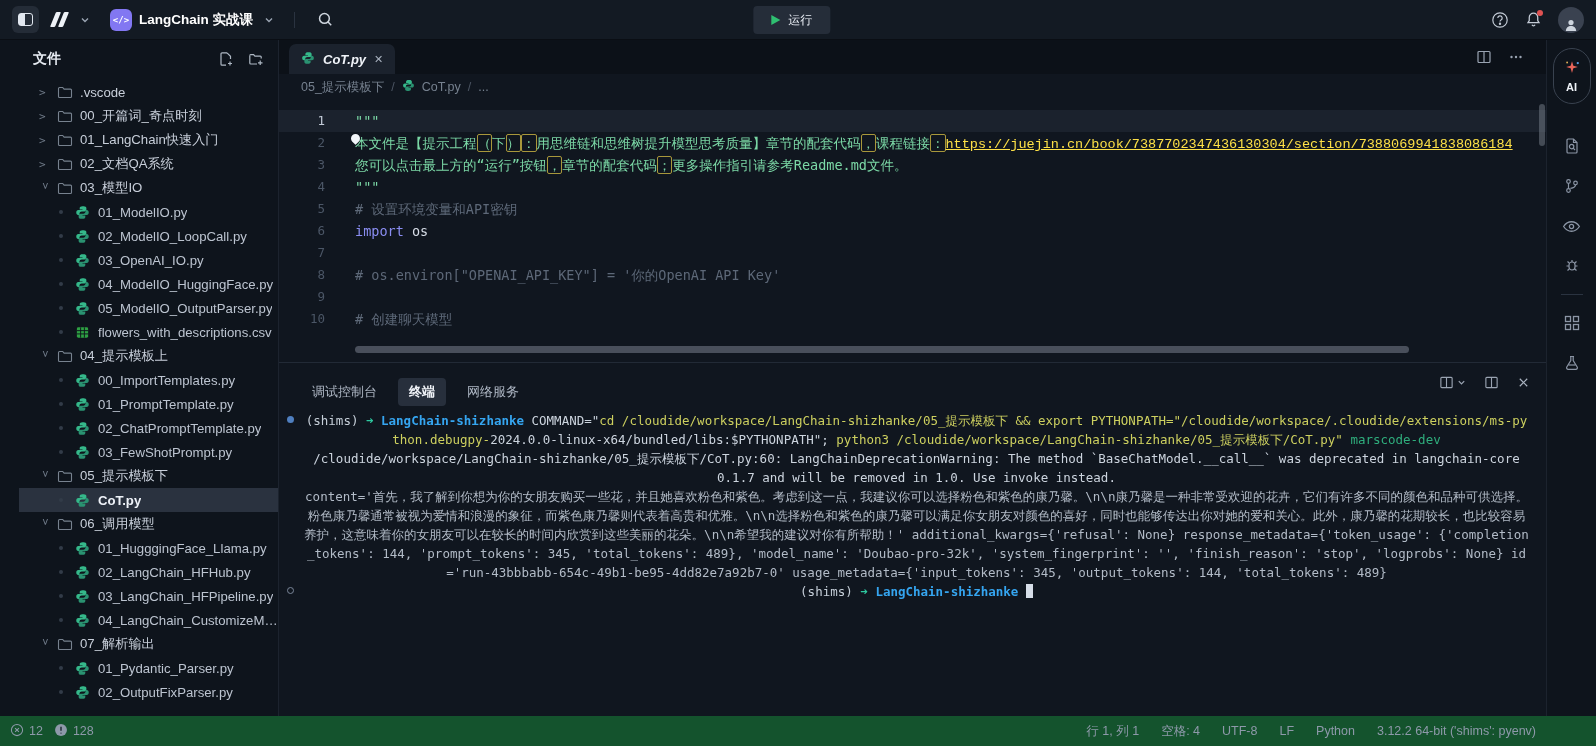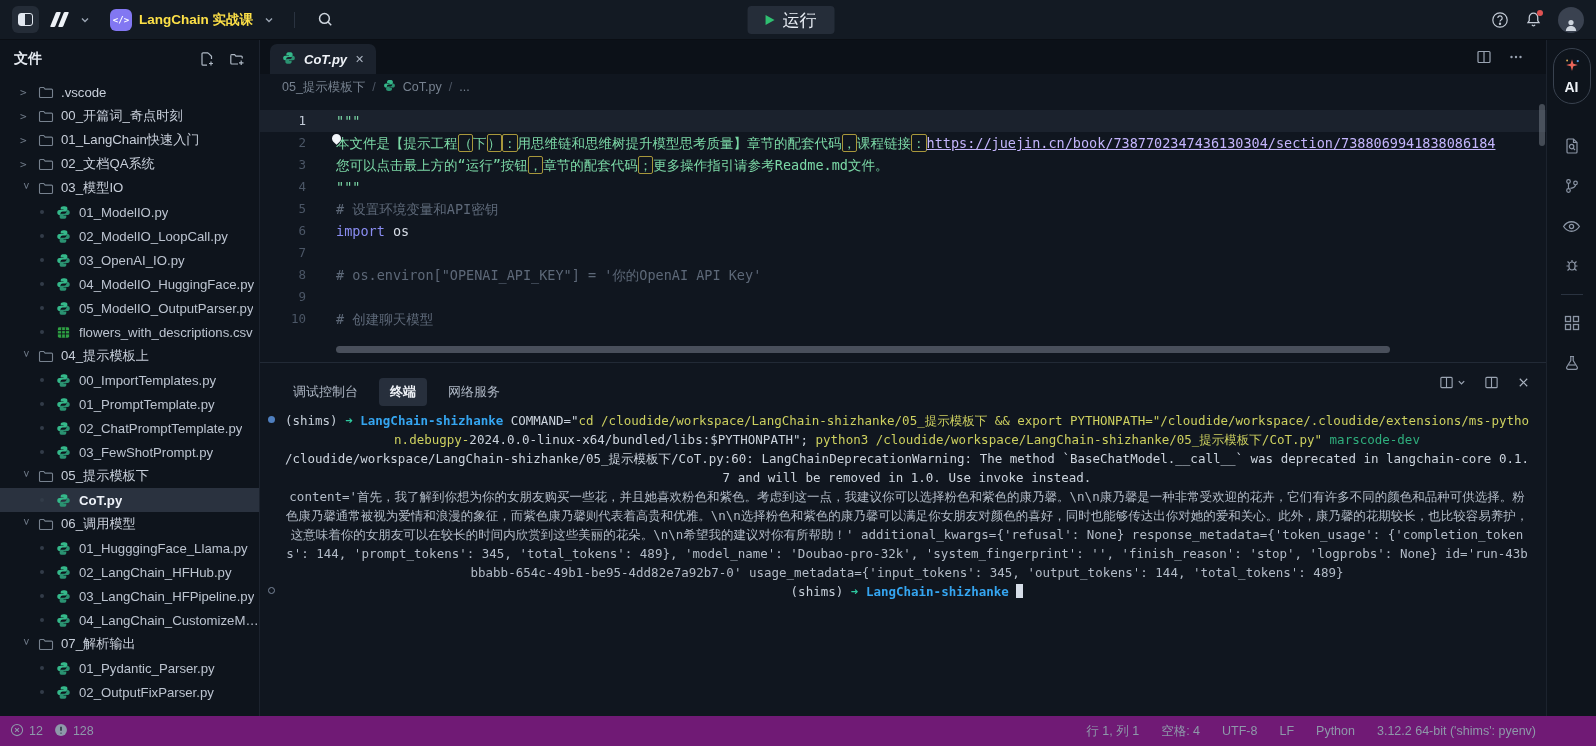--- a/index.html
+++ b/index.html
@@ -11,32 +11,32 @@
   .topbar { height:40px; background:#131a23; display:flex; align-items:center; padding:0 12px; position:relative; border-bottom:1px solid #0a0e14; }
   .tb-left { display:flex; align-items:center; gap:10px; }
   .sidebar-toggle { width:27px; height:27px; border-radius:6px; background:#242c37; display:flex; align-items:center; justify-content:center; cursor:pointer; }
   .sbt-glyph { width:15px; height:13px; border:1.6px solid #e2e8f0; border-radius:3px; position:relative; }
   .sbt-glyph::before { content:""; position:absolute; left:0; top:0; bottom:0; width:6px; background:#e2e8f0; }
   .logo-m { display:flex; gap:3px; margin-left:4px; }
   .logo-m i { display:block; width:5px; height:15px; background:#eef2f7; transform:skewX(-22deg); border-radius:1px; }
   .chev-down { display:inline-flex; margin-left:4px; }
   .proj { display:flex; align-items:center; gap:7px; margin-left:10px; cursor:pointer; }
   .proj-ic { width:22px; height:22px; border-radius:6px; background:#8277f2; color:#fff; font-family:"DejaVu Sans Mono",monospace; font-size:9px; font-weight:bold; display:flex; align-items:center; justify-content:center; }
-  .proj-name { color:#fde047; font-weight:bold; font-size:13.5px; }
+  .proj-name { color:#ffffff; font-weight:bold; font-size:13.5px; }
   .tb-sep { width:1px; height:16px; background:#2a3340; margin:0 12px 0 10px; }
   .run-btn { position:absolute; left:50%; top:6px; transform:translateX(-58%); height:28px; padding:0 18px; background:#252d39; border-radius:4px; display:flex; align-items:center; gap:8px; cursor:pointer; }
   .play-tri { width:0; height:0; border-left:9px solid #2fbf71; border-top:5.5px solid transparent; border-bottom:5.5px solid transparent; }
-  .run-label { color:#e8edf4; font-size:17px; }
+  .run-label { color:#e8edf4; font-size:12px; }
   .tb-right { margin-left:auto; display:flex; align-items:center; gap:16px; }
   .bell-wrap { position:relative; display:flex; }
   .bell-dot { position:absolute; top:-1px; right:-1px; width:6px; height:6px; border-radius:50%; background:#e05252; }
   .avatar { width:26px; height:26px; border-radius:50%; background:#3a4250; display:flex; align-items:flex-end; justify-content:center; overflow:hidden; }
 
   
-  .main { display:flex; height:676px; }
+  .main { display:flex; height:676px;padding-left:19px; }
 
   
   .explorer { width:260px; background:#0e141c; border-right:1px solid #1c232e; display:flex; flex-direction:column; overflow:hidden; }
   .exp-head { height:38px; display:flex; align-items:center; padding:0 14px; flex:none; }
   .exp-title { font-weight:bold; color:#e6ebf2; font-size:14px; }
   .exp-acts { margin-left:auto; display:flex; gap:14px; }
   .exp-acts span { cursor:pointer; display:flex; }
   .tree { flex:1; overflow:hidden; padding-top:2px; }
   .row { height:24px; display:flex; align-items:center; cursor:pointer; white-space:nowrap; }
   .row.sel { background:#2a323f; }
@@ -62,21 +62,21 @@
   .code { flex:1; position:relative; font-family:"DejaVu Sans Mono",monospace; font-size:13.5px; overflow:hidden; padding-top:10px; }
   .cl { height:22px; line-height:22px; display:flex; position:relative; white-space:pre; }
   .cl.cur { background:#1b222d; }
   .ln { width:46px; text-align:right; color:#4b5666; flex:none; font-size:12.5px; }
   .cl.cur .ln { color:#c3ccd8; }
   .ct { margin-left:30px; }
   .cs-str { color:#7bd8a6; }
   .cs-com { color:#5d6878; }
   .cs-kw { color:#8a8df2; }
   .cs-def { color:#d8dee8; }
-  .cs-link { color:#c4b5fd; text-decoration:underline; cursor:pointer; }
+  .cs-link { color:#fde047; text-decoration:underline; cursor:pointer;font-family:Liberation Mono, monospace; }
   .cs-box { border:1px solid #a8973b; border-radius:2px; }
   .pin { position:absolute; left:72px; top:2px; width:9px; height:9px; background:#f2f5f9; border-radius:50% 50% 50% 0; transform:rotate(-45deg); }
   .hscroll { position:absolute; left:76px; bottom:9px; width:1054px; height:7px; border-radius:4px; background:rgba(120,128,140,.55); cursor:pointer; }
   .vscroll { position:absolute; right:1px; top:4px; width:6px; height:42px; border-radius:3px; background:rgba(120,128,140,.5); cursor:pointer; }
 
   
   .panel { flex:1; border-top:1px solid #222a36; display:flex; flex-direction:column; min-height:0; }
   .panel-head { height:38px; display:flex; align-items:center; padding:0 16px 0 22px; flex:none; }
   .ptab { margin-right:10px; padding:5px 11px; border-radius:4px; color:#aeb7c4; font-size:13px; cursor:pointer; }
   .ptab.active { background:#272f3c; color:#f0f3f8; font-weight:bold; }
@@ -94,26 +94,26 @@
   .tc-host { color:#35a5f0; font-weight:bold; }
   .tc-y { color:#cdd05f; }
   .tc-g { color:#2fae7d; }
   .tc-w { color:#ccd4de; }
   .tc-d { color:#b2bbc7; }
   .cursor-block { display:inline-block; width:7px; height:14px; background:#d7dee8; vertical-align:-2px; }
 
   
   .activity { width:50px; background:#0e141c; border-left:1px solid #1c232e; display:flex; flex-direction:column; align-items:center; padding-top:8px; }
   .ai-pill { width:38px; height:56px; border:1px solid #39424f; border-radius:19px; display:flex; flex-direction:column; align-items:center; justify-content:center; gap:2px; cursor:pointer; margin-bottom:22px; }
-  .ai-label { color:#eef2f7; font-size:14px; font-weight:bold; }
+  .ai-label { color:#eef2f7; font-size:11px; font-weight:bold; }
   .abtn { height:40px; display:flex; align-items:center; justify-content:center; cursor:pointer; width:100%; }
   .adivider { width:22px; height:1px; background:#2a3340; margin:8px 0; }
 
   
-  .statusbar { height:30px; background:#701a75; display:flex; align-items:center; padding:0 60px 0 10px; color:#8e99aa; font-size:12.5px; }
+  .statusbar { height:30px; background:#14532d; display:flex; align-items:center; padding:0 60px 0 10px; color:#8e99aa; font-size:12.5px; }
   .sb-left { display:flex; align-items:center; gap:14px; }
   .sb-item { display:flex; align-items:center; gap:5px; cursor:pointer; }
   .sb-right { margin-left:auto; display:flex; align-items:center; gap:22px; }
   .sb-right .sb-item { white-space:nowrap; }
 
   
   .watermark { position:absolute; right:46px; bottom:36px; display:flex; align-items:flex-start; gap:6px; z-index:50; pointer-events:none; }
   .wm-text { color:#ffffff; font-size:29px; font-weight:bold; text-shadow:0 1px 4px rgba(0,0,0,.65); letter-spacing:1px; }
   .wm-flag { width:19px; height:17px; background:#fff; border-radius:3px; position:relative; margin-top:2px; box-shadow:0 1px 3px rgba(0,0,0,.5); }
   .wm-flag::after { content:""; position:absolute; left:3px; top:7px; width:8px; height:7px; background:#1c2430; }

